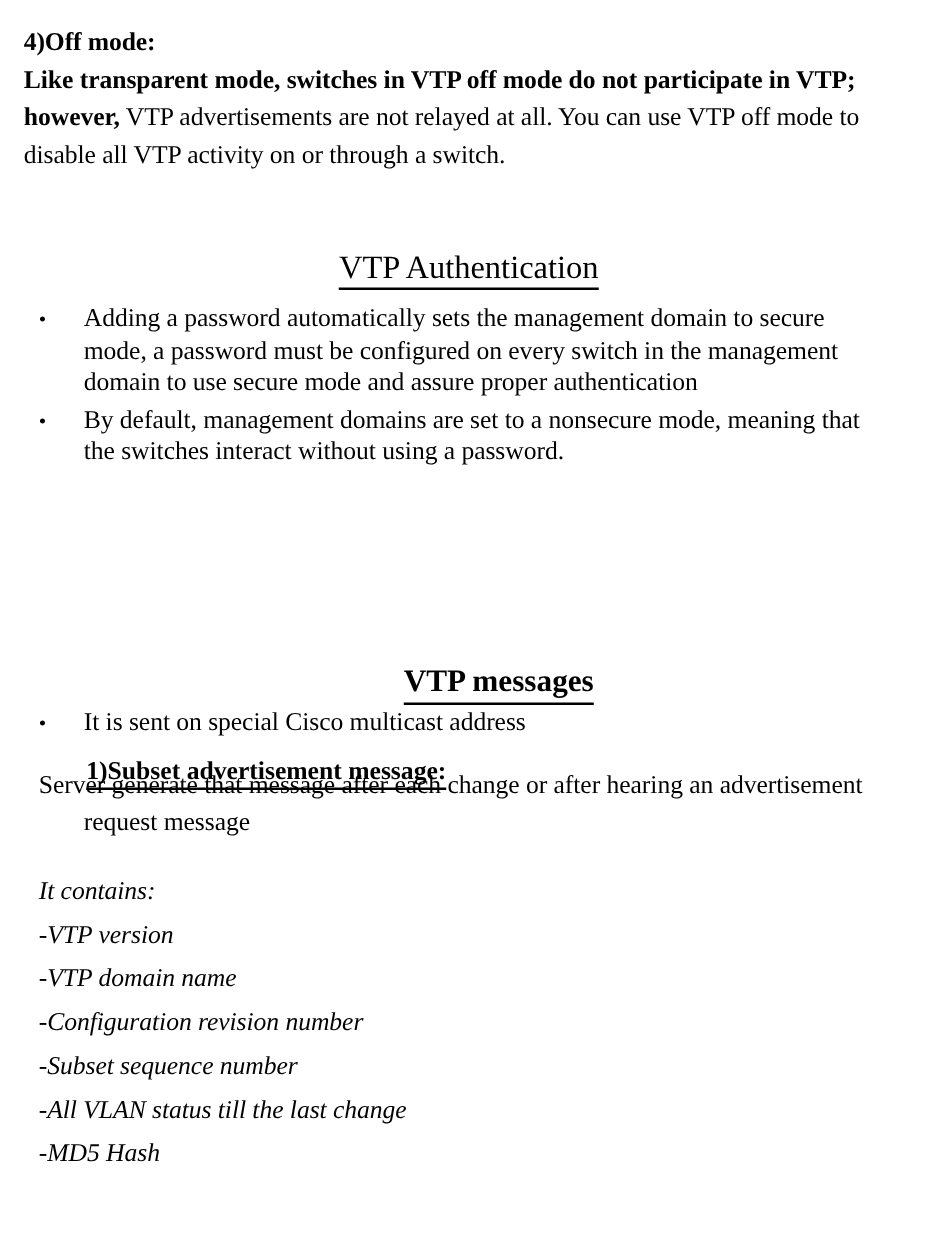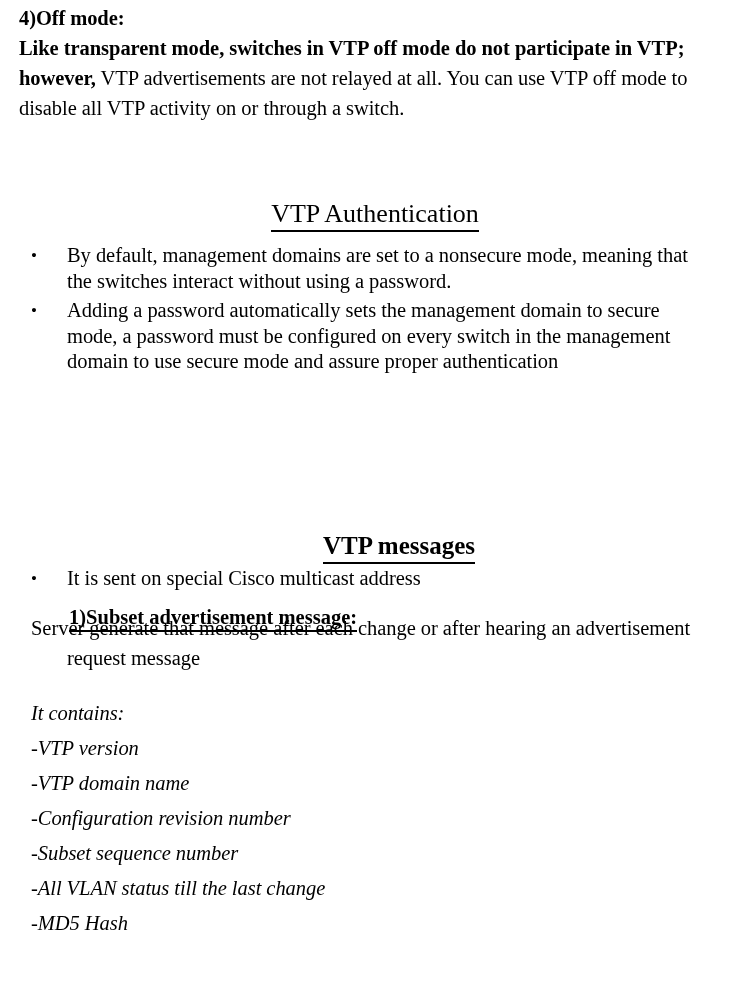--- a/index.html
+++ b/index.html
@@ -20,21 +20,21 @@
   .page {
     position: absolute;
     inset: 0;
     background: #ffffff;
   }
 
   
   .sec-offmode {
     position: absolute;
     left: 19px;
-    top: 3px;
+    top: 19px;
     width: 714px;
   }
   .offmode-title {
     font-size: 20.5px;
     font-weight: bold;
     line-height: 30px;
     letter-spacing: -0.1px;
   }
   .offmode-body {
     font-size: 20.5px;
@@ -161,22 +161,22 @@
   <div class="sec-offmode">
     <div class="offmode-title">4)Off mode:</div>
     <div class="offmode-body"><span class="b">Like transparent mode, switches in VTP off mode do not participate in VTP; however,</span><span> VTP advertisements are not relayed at all. You can use VTP off mode to disable all VTP activity on or through a switch.</span></div>
   </div>
 
   <div class="heading-center h-auth">
     <span class="u">VTP Authentication</span>
   </div>
 
   <ul class="bullet-list list-auth">
+    <li class="bullet-item narrow">Adding a password automatically sets the management domain to secure mode, a password must be configured on every switch in the management domain to use secure mode and assure proper authentication</li>
     <li class="bullet-item">By default, management domains are set to a nonsecure mode, meaning that the switches interact without using a password.</li>
-    <li class="bullet-item narrow">Adding a password automatically sets the management domain to secure mode, a password must be configured on every switch in the management domain to use secure mode and assure proper authentication</li>
   </ul>
 
   <div class="heading-center h-msgs">
     <span class="u">VTP messages</span>
   </div>
 
   <ul class="bullet-list list-msgs">
     <li class="bullet-item">It is sent on special Cisco multicast address</li>
   </ul>
 

